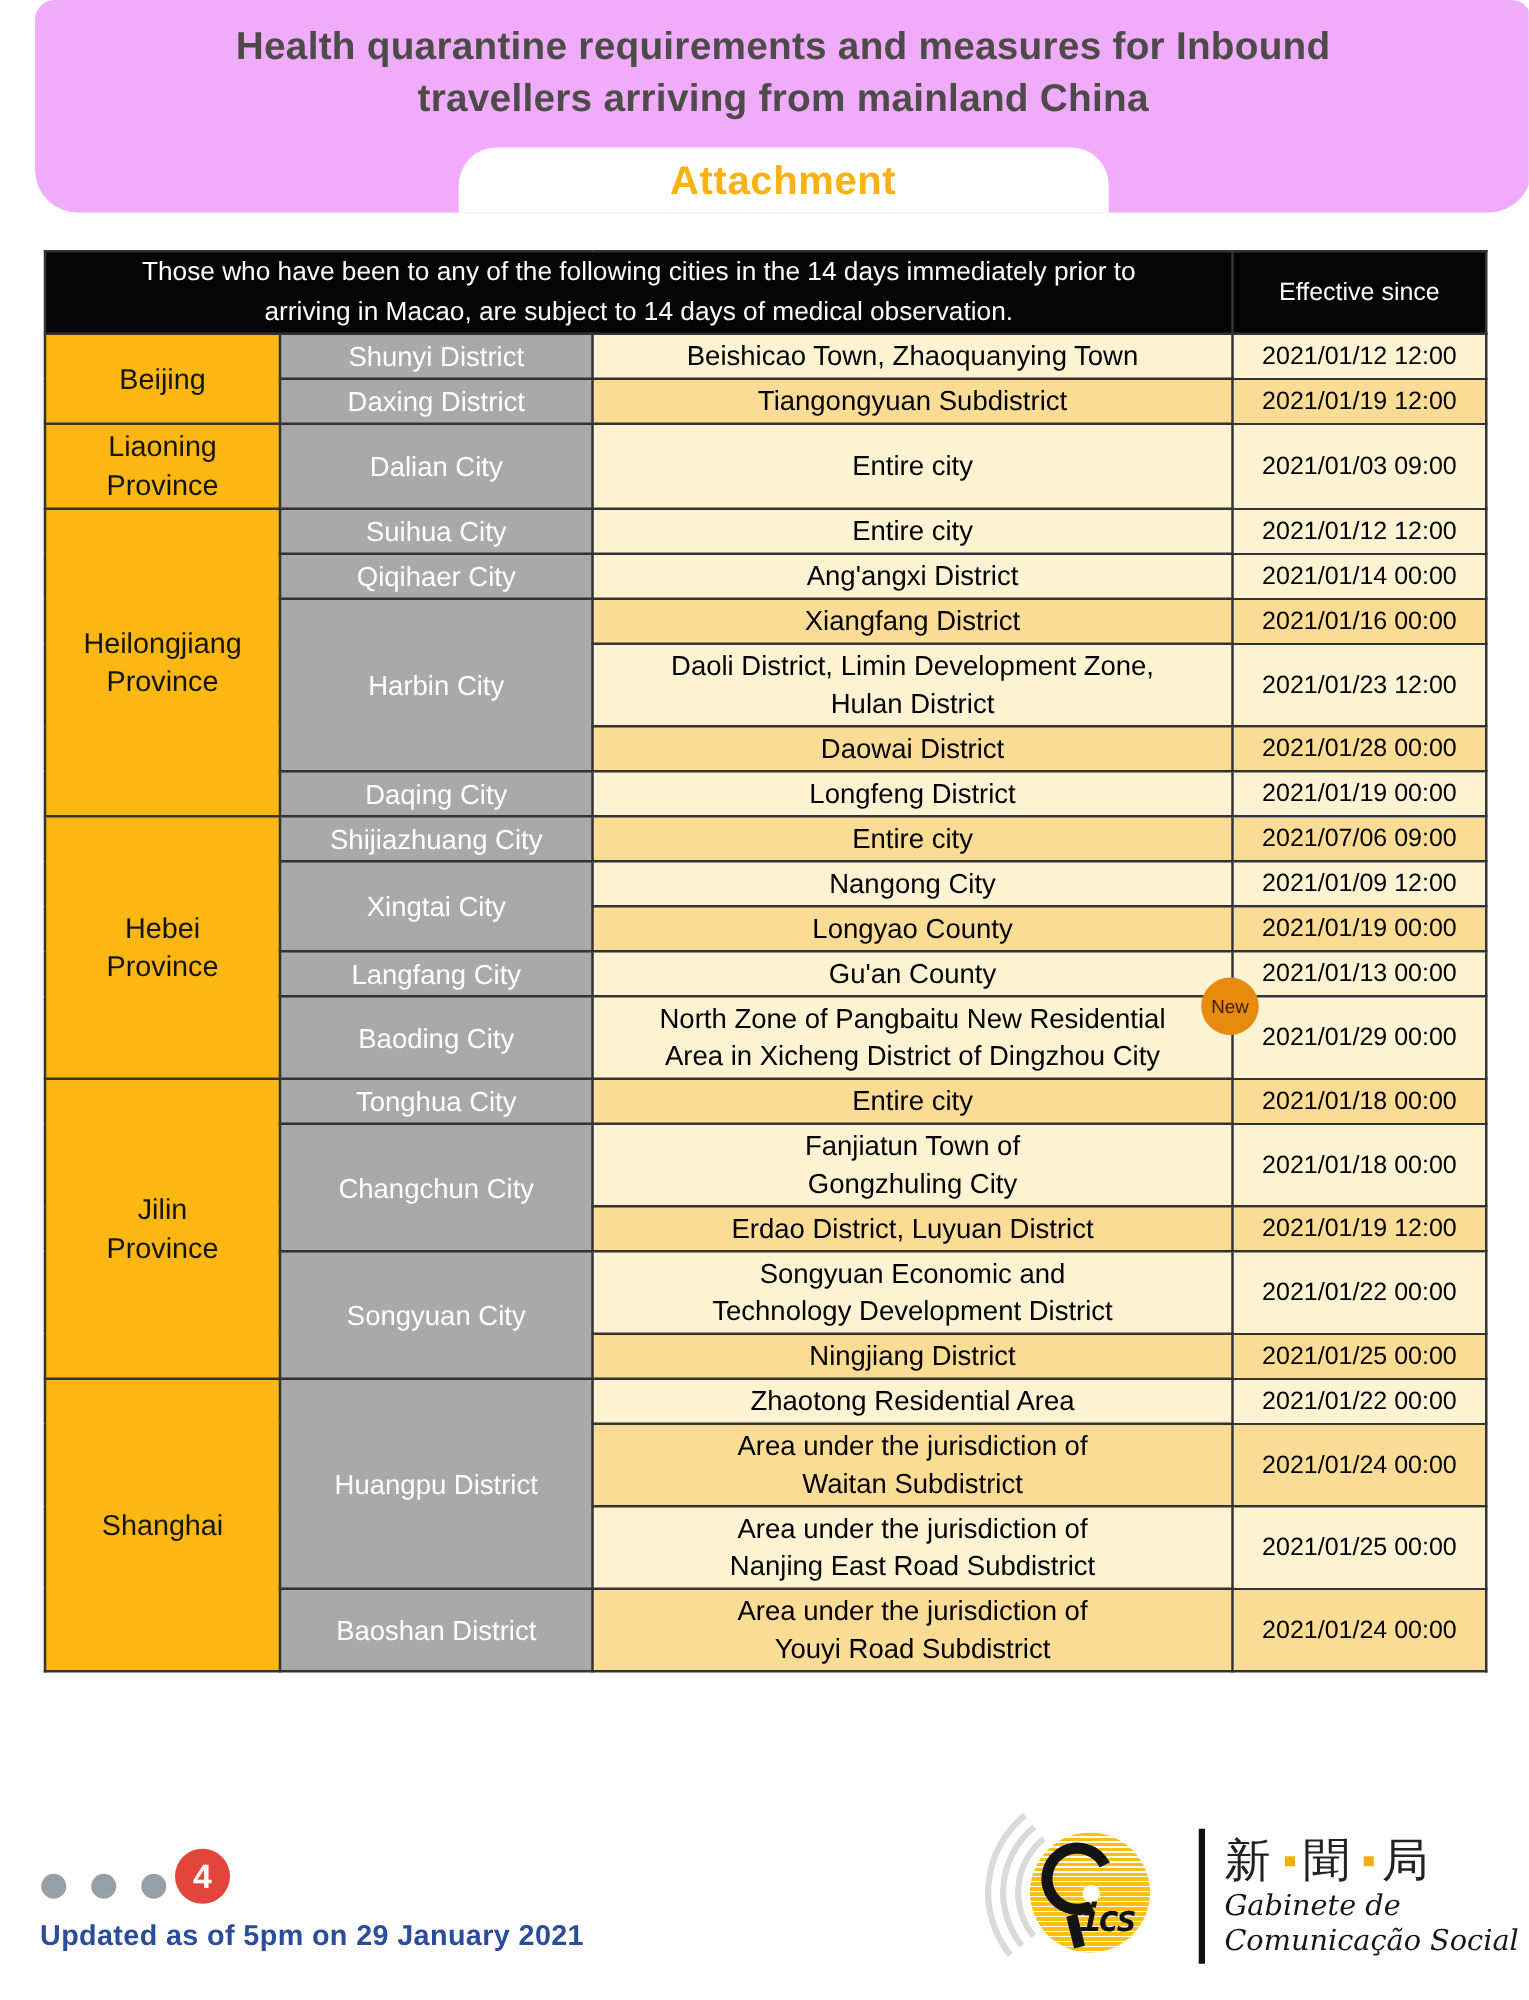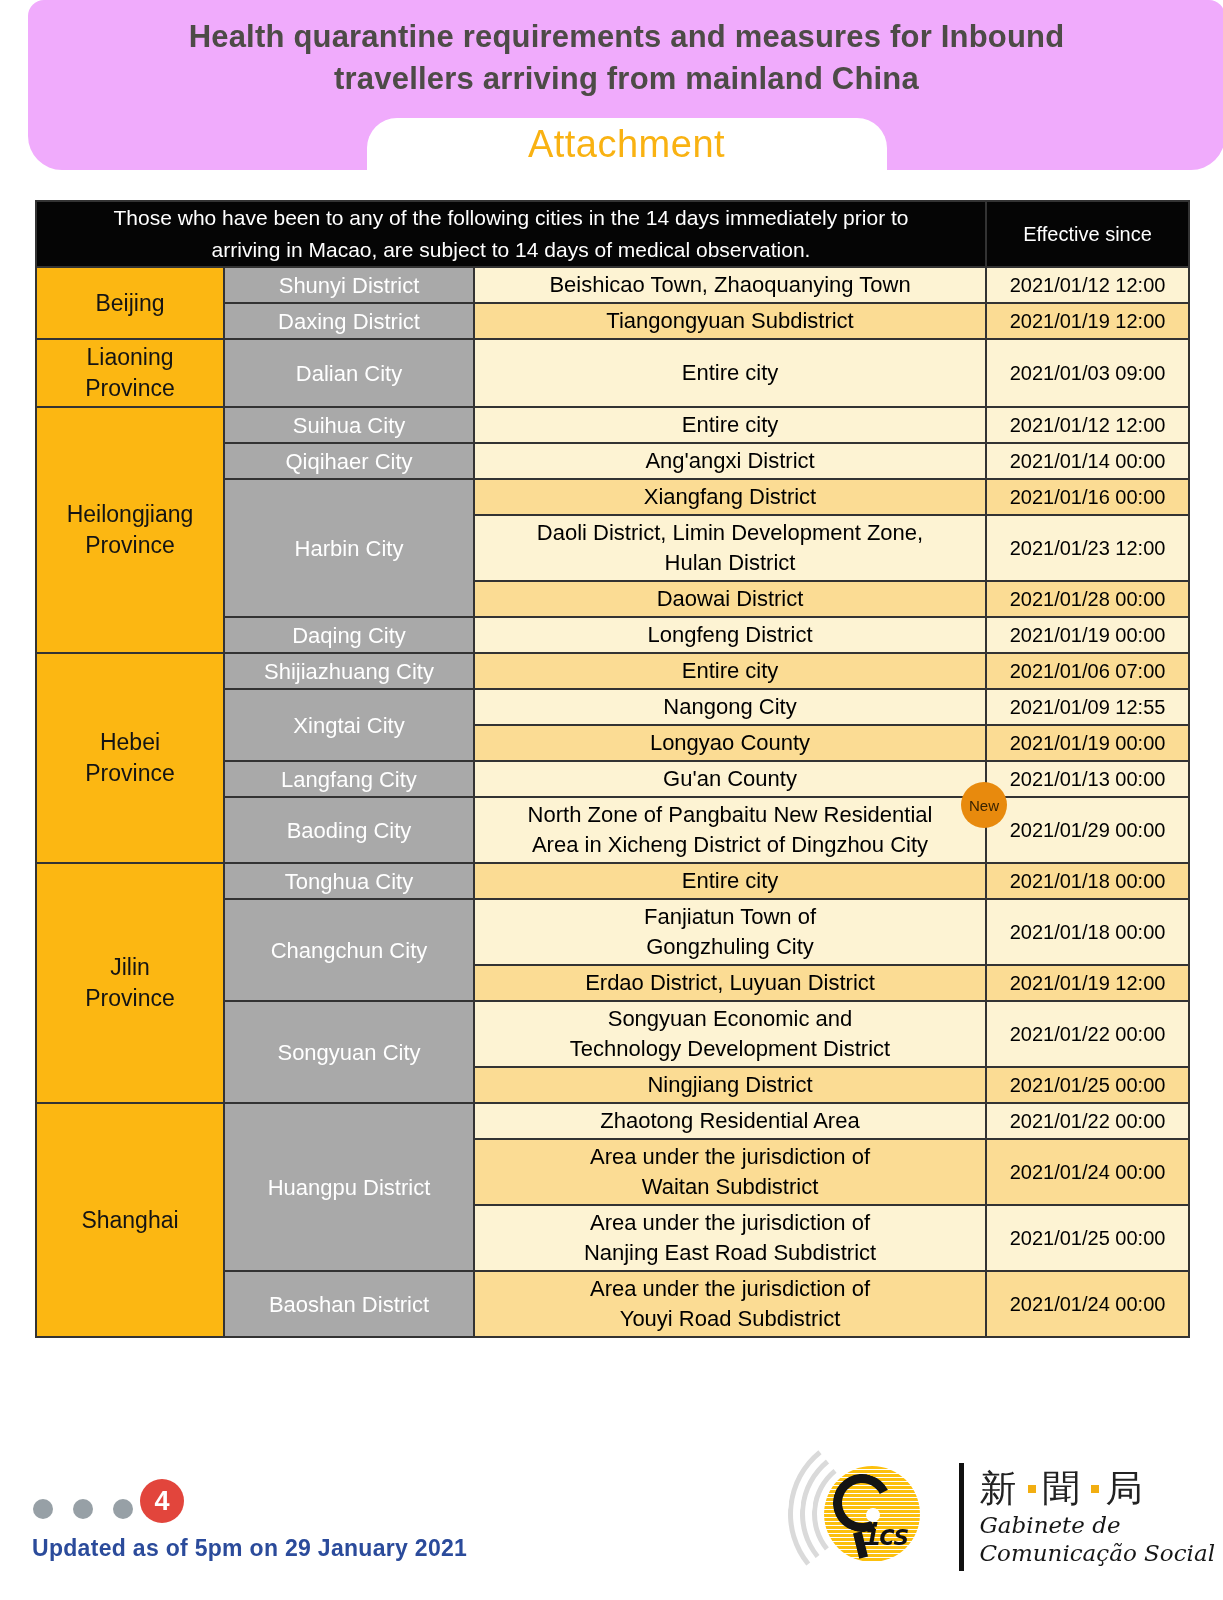--- a/index.html
+++ b/index.html
@@ -7,21 +7,21 @@
   .page { position:relative; width:1223px; height:1600px; background:#fff; overflow:hidden; }
 
   
   .top-banner { position:absolute; left:28px; top:0; width:1197px; height:170px;
     background:#f0abfc; border-radius:16px 16px 34px 34px; }
   .page-title { padding-top:16px; text-align:center; font-size:31px; font-weight:bold;
     color:#4D4B47; line-height:42px; white-space:pre-line; letter-spacing:0.2px; }
   .attachment-tab { position:absolute; left:50%; transform:translateX(-50%); bottom:0;
     width:520px; height:52px; background:#ffffff; border-radius:30px 30px 0 0;
     display:flex; align-items:center; justify-content:center; }
-  .attachment-label { color:#F9B212; font-size:38px; font-weight:normal; letter-spacing:0.5px; }
+  .attachment-label { color:#F9B212; font-size:32px; font-weight:bold; letter-spacing:0.5px; }
 
   
   table.qt { position:absolute; left:35px; top:200px; width:1153px;
     border-collapse:collapse; table-layout:fixed; border:2px solid #000; }
   table.qt th, table.qt td { border:2px solid #333; }
   th.main-head { background:#050505; color:#fff; font-weight:normal; font-size:21px;
     line-height:32px; white-space:pre-line; height:66px; }
   th.eff-head { background:#050505; color:#fff; font-weight:normal; font-size:20px;
     text-align:center; border-left:3px solid #fff; }
   td.prov { background:#FCB712; color:#141414; font-size:23px; text-align:center;
@@ -159,26 +159,26 @@
       <td class="city">Daqing City</td>
       <td class="area light">Longfeng District</td>
       <td class="date light">2021/01/19 00:00</td>
     </tr>
 
     <tr class="s">
       <td class="prov" rowspan="5">Hebei
 Province</td>
       <td class="city">Shijiazhuang City</td>
       <td class="area mid">Entire city</td>
-      <td class="date mid">2021/01/06 07:00</td>
+      <td class="date mid">2021/07/06 09:00</td>
     </tr>
     <tr class="s">
       <td class="city" rowspan="2">Xingtai City</td>
       <td class="area light">Nangong City</td>
-      <td class="date light">2021/01/09 12:55</td>
+      <td class="date light">2021/01/09 12:00</td>
     </tr>
     <tr class="s">
       <td class="area mid">Longyao County</td>
       <td class="date mid">2021/01/19 00:00</td>
     </tr>
     <tr class="s">
       <td class="city">Langfang City</td>
       <td class="area light">Gu'an County</td>
       <td class="date light">2021/01/13 00:00</td>
     </tr>

